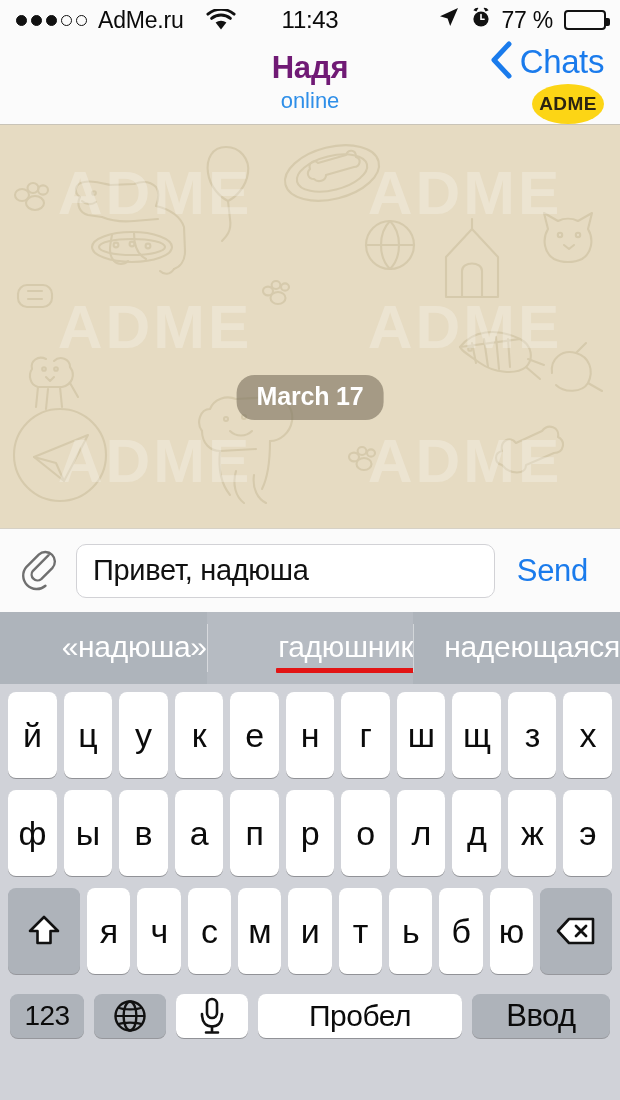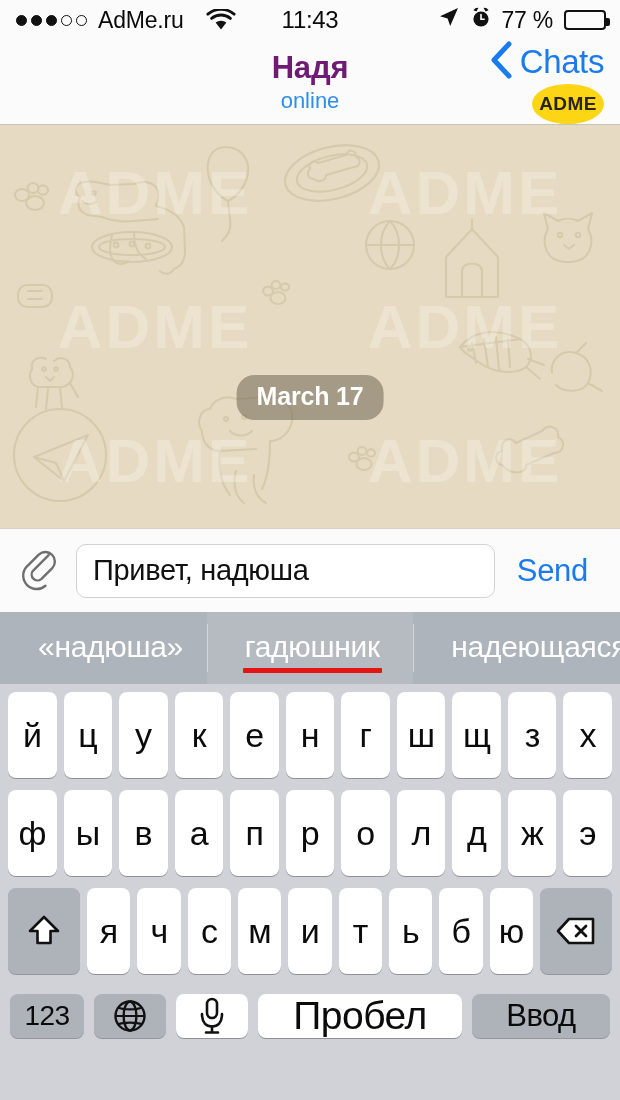--- a/index.html
+++ b/index.html
@@ -121,21 +121,21 @@
     color: #1a7bec; font-size: 31px; letter-spacing: -0.3px;
     padding: 0 4px 0 8px; cursor: pointer;
   }
 
   
   .suggest-bar {
     display: flex; width: 100%; height: 72px;
     background: #aeb4bb; align-items: stretch;
   }
   .suggest {
-    flex: 1 1 33.33%; display: flex; align-items: center; justify-content: flex-start;
+    flex: 1 1 33.33%; display: flex; align-items: center; justify-content: flex-end;
     position: relative; color: #fff; font-size: 30px; letter-spacing: -0.3px;
     cursor: pointer; overflow: hidden; white-space: nowrap; padding-left: 38px;
   }
   .suggest + .suggest::before {
     content: ""; position: absolute; left: 0; top: 12px; bottom: 12px;
     width: 1px; background: rgba(255,255,255,0.45);
   }
   .suggest.active { background: #b6bbc2; }
   .suggest .sg-text { position: relative; display: inline-block; padding-bottom: 3px; }
   .suggest.active .sg-text::after {
@@ -159,21 +159,21 @@
   }
   .krow.r1 .key, .krow.r2 .key { flex: 1 1 0; min-width: 0; }
   .krow.r2 { padding: 0 4px; }
   .krow.r3 .key.letter { flex: 1 1 0; min-width: 0; }
   .key.mod { background: #aeb3ba; box-shadow: 0 1px 0 rgba(0,0,0,0.28); }
   .key.shift, .key.bksp { flex: 0 0 72px; }
   .krow.r4 { height: 60px; gap: 10px; padding: 8px 6px; }
   .key.num { flex: 0 0 74px; font-size: 28px; }
   .key.globe { flex: 0 0 72px; }
   .key.mic { flex: 0 0 72px; background: #fff; }
-  .key.space { flex: 1 1 auto; font-size: 39px; }
+  .key.space { flex: 1 1 auto; font-size: 30px; }
   .key.enter { flex: 0 0 138px; font-size: 31px; }
 </style>
 </head>
 <body>
 
 <div class="phone">
 
   <div class="status-bar">
     <div class="status-left">
       <div class="sig-dots">

